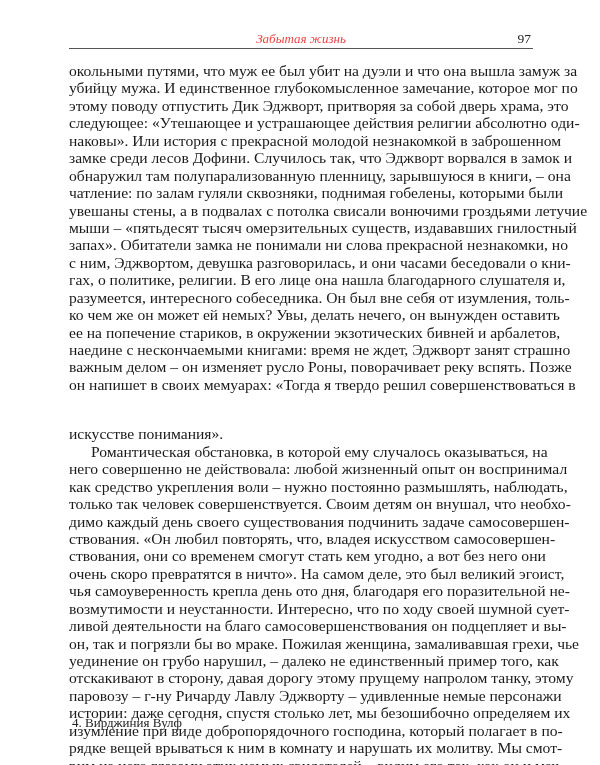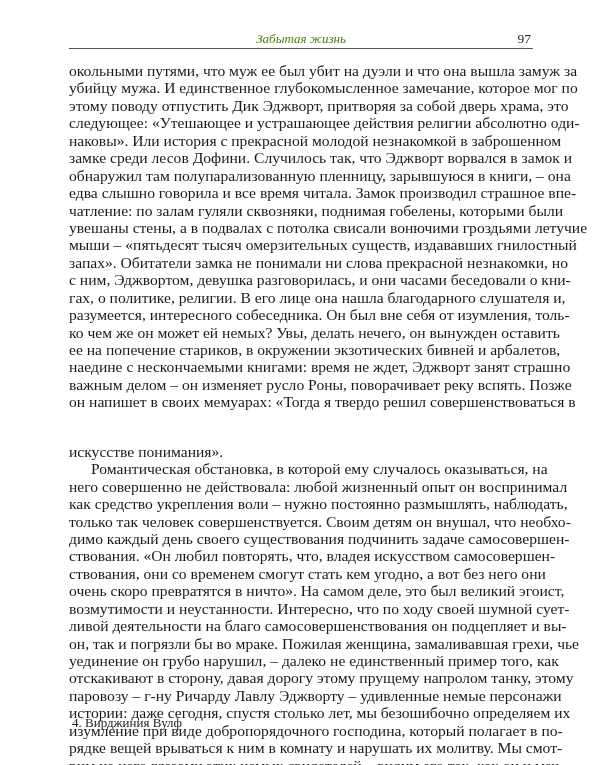--- a/index.html
+++ b/index.html
@@ -5,21 +5,21 @@
   html, body { margin: 0; padding: 0; }
   body {
     width: 600px; height: 765px; background: #ffffff; position: relative; overflow: hidden;
     font-family: "Liberation Serif", "DejaVu Serif", serif; color: #1a1a1a;
   }
   .running-head {
     position: absolute; left: 69px; top: 31px; width: 464px; height: 18px;
   }
   .running-title {
     position: absolute; left: 0; right: 0; top: 0; text-align: center;
-    font-style: italic; font-size: 13px; line-height: 16px; color: #4d7c0f;
+    font-style: italic; font-size: 13px; line-height: 16px; color: #ef4444;
   }
   .page-number {
     position: absolute; right: 2px; top: 0; font-size: 13.5px; line-height: 16px; color: #222;
   }
   .head-rule {
     position: absolute; left: 69px; top: 48px; width: 464px; height: 0;
     border-top: 1.5px solid #555;
   }
   .body-text {
     position: absolute; left: 69px; top: 62px; width: 462px;
@@ -46,21 +46,20 @@
 
 <div class="body-text" id="body-text">
     <div>
       <span class="line">окольными путями, что муж ее был убит на дуэли и что она вышла замуж за</span>
       <span class="line">убийцу мужа. И единственное глубокомысленное замечание, которое мог по</span>
       <span class="line">этому поводу отпустить Дик Эджворт, притворяя за собой дверь храма, это</span>
       <span class="line">следующее: «Утешающее и устрашающее действия религии абсолютно оди-</span>
       <span class="line">наковы». Или история с прекрасной молодой незнакомкой в заброшенном</span>
       <span class="line">замке среди лесов Дофини. Случилось так, что Эджворт ворвался в замок и</span>
       <span class="line">обнаружил там полупарализованную пленницу, зарывшуюся в книги, – она</span>
-      <span class="line">едва слышно говорила и все время читала. Замок производил страшное впе-</span>
       <span class="line">чатление: по залам гуляли сквозняки, поднимая гобелены, которыми были</span>
       <span class="line">увешаны стены, а в подвалах с потолка свисали вонючими гроздьями летучие</span>
       <span class="line">мыши – «пятьдесят тысяч омерзительных существ, издававших гнилостный</span>
       <span class="line">запах». Обитатели замка не понимали ни слова прекрасной незнакомки, но</span>
       <span class="line">с ним, Эджвортом, девушка разговорилась, и они часами беседовали о кни-</span>
       <span class="line">гах, о политике, религии. В его лице она нашла благодарного слушателя и,</span>
       <span class="line">разумеется, интересного собеседника. Он был вне себя от изумления, толь-</span>
       <span class="line">ко чем же он может ей немых? Увы, делать нечего, он вынужден оставить</span>
       <span class="line">ее на попечение стариков, в окружении экзотических бивней и арбалетов,</span>
       <span class="line">наедине с нескончаемыми книгами: время не ждет, Эджворт занят страшно</span>
@@ -70,20 +69,21 @@
     </div>
     <div>
       <span class="line indent">Романтическая обстановка, в которой ему случалось оказываться, на</span>
       <span class="line">него совершенно не действовала: любой жизненный опыт он воспринимал</span>
       <span class="line">как средство укрепления воли – нужно постоянно размышлять, наблюдать,</span>
       <span class="line">только так человек совершенствуется. Своим детям он внушал, что необхо-</span>
       <span class="line">димо каждый день своего существования подчинить задаче самосовершен-</span>
       <span class="line">ствования. «Он любил повторять, что, владея искусством самосовершен-</span>
       <span class="line">ствования, они со временем смогут стать кем угодно, а вот без него они</span>
       <span class="line">очень скоро превратятся в ничто». На самом деле, это был великий эгоист,</span>
+      <span class="line">чья самоуверенность крепла день ото дня, благодаря его поразительной не-</span>
       <span class="line">возмутимости и неустанности. Интересно, что по ходу своей шумной сует-</span>
       <span class="line">ливой деятельности на благо самосовершенствования он подцепляет и вы-</span>
       <span class="line">он, так и погрязли бы во мраке. Пожилая женщина, замаливавшая грехи, чье</span>
       <span class="line">уединение он грубо нарушил, – далеко не единственный пример того, как</span>
       <span class="line">отскакивают в сторону, давая дорогу этому прущему напролом танку, этому</span>
       <span class="line">паровозу – г-ну Ричарду Лавлу Эджворту – удивленные немые персонажи</span>
       <span class="line">истории: даже сегодня, спустя столько лет, мы безошибочно определяем их</span>
       <span class="line">изумление при виде добропорядочного господина, который полагает в по-</span>
       <span class="line">рядке вещей врываться к ним в комнату и нарушать их молитву. Мы смот-</span>
       <span class="line">рим на него глазами этих немых свидетелей – видим его так, как он и меч-</span>

